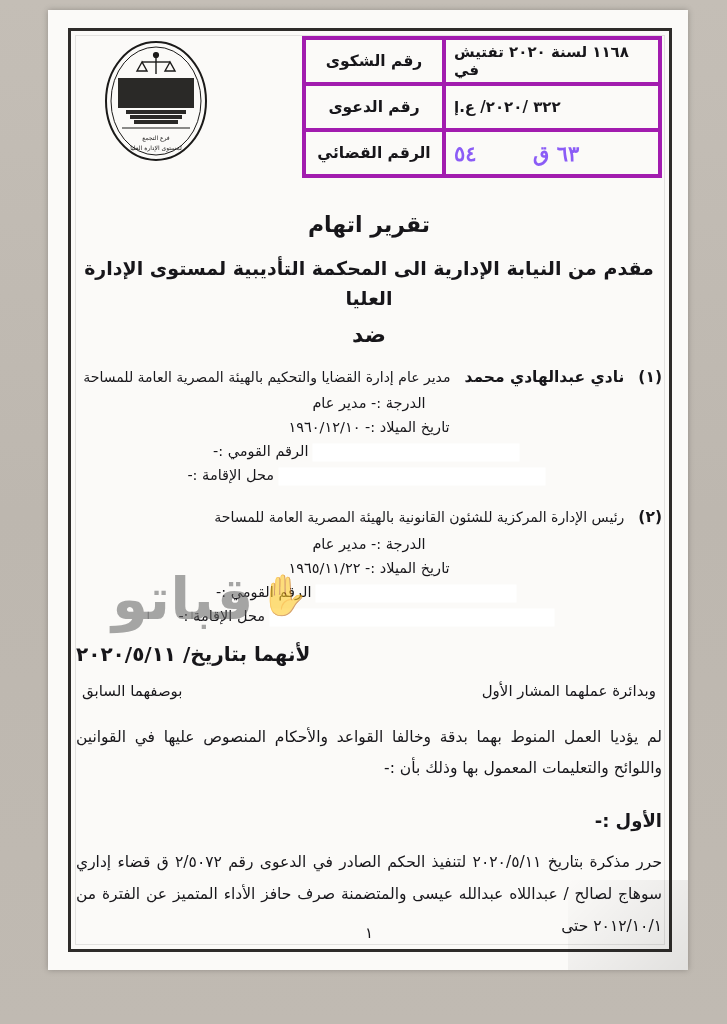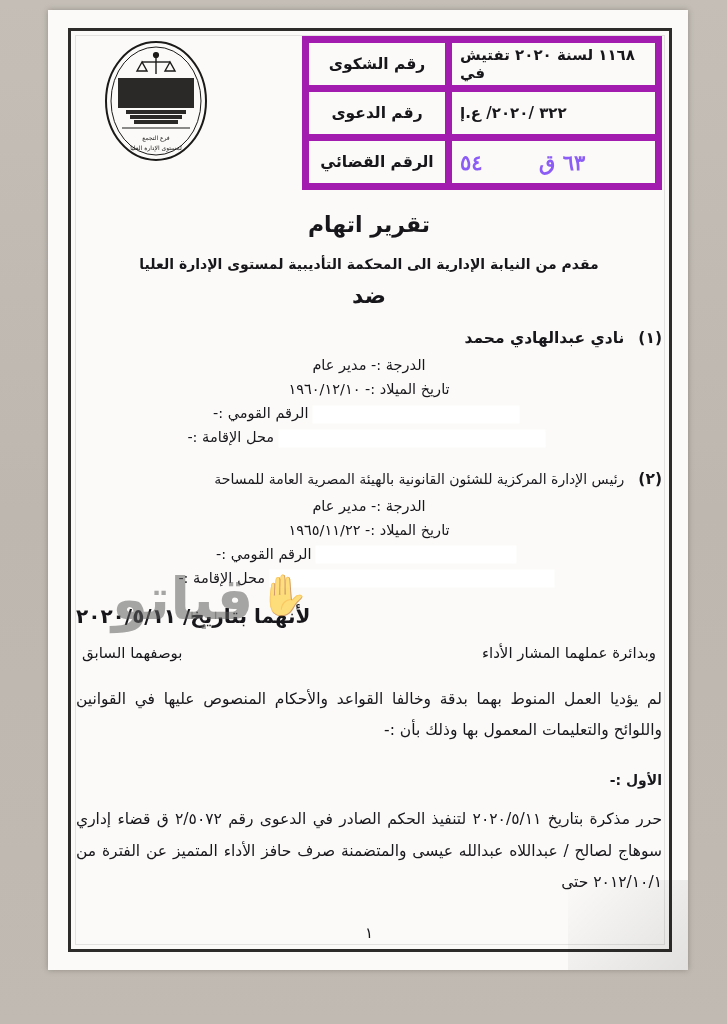--- a/index.html
+++ b/index.html
@@ -67,21 +67,21 @@
     height: 150px;
   }
 
   .ref-table {
     width: 360px;
     border-collapse: collapse;
     font-size: 15.5px;
     font-weight: bold;
   }
   .ref-table td {
-    border: 7px solid #a21caf;
+    border: 4px solid #a21caf;
     height: 38px;
     padding: 2px 8px;
     vertical-align: middle;
   }
   .ref-table td.label {
     width: 120px;
     text-align: center;
     white-space: nowrap;
   }
   .ref-table td.value {
@@ -111,21 +111,21 @@
   
   .title {
     text-align: center;
     font-size: 22px;
     font-weight: bold;
     margin-top: 26px;
     letter-spacing: 0.5px;
   }
   .subtitle {
     text-align: center;
-    font-size: 14px;
+    font-size: 19px;
     font-weight: bold;
     margin-top: 16px;
     line-height: 1.6;
   }
   .against {
     text-align: center;
     font-size: 22px;
     font-weight: bold;
     margin-top: 8px;
   }
@@ -187,21 +187,21 @@
   }
   .para {
     margin-top: 22px;
     font-size: 15.5px;
     line-height: 2.0;
     text-align: justify;
     text-align-last: right;
   }
   .section-head {
     margin-top: 26px;
-    font-size: 14px;
+    font-size: 18px;
     font-weight: bold;
     text-align: right;
   }
   .para2 {
     margin-top: 16px;
     font-size: 15.5px;
     line-height: 2.05;
     text-align: justify;
     text-align-last: right;
   }
@@ -310,20 +310,21 @@
       </div>
 
       <div class="title">تقرير اتهام</div>
       <div class="subtitle">مقدم من النيابة الإدارية الى المحكمة التأديبية لمستوى الإدارة العليا</div>
       <div class="against">ضد</div>
 
       <div class="accused">
         <div class="name-line">
           <span>(١)</span>
           <span>نادي عبدالهادي محمد</span>
+          <span class="role">مدير عام إدارة القضايا والتحكيم بالهيئة المصرية العامة للمساحة</span>
         </div>
         <div class="detail">
           <span class="dl">الدرجة :-</span>
           <span class="dl">مدير عام</span>
         </div>
         <div class="detail">
           <span class="dl">تاريخ الميلاد :-</span>
           <span class="dl">١٩٦٠/١٢/١٠</span>
         </div>
         <div class="detail redacted-row">
@@ -355,21 +356,21 @@
         </div>
         <div class="detail redacted-row">
           <span class="redact" style="width:284px"></span>
           <span class="dl">محل الإقامة :-</span>
         </div>
       </div>
 
       <div class="date-line">لأنهما بتاريخ/ ٢٠٢٠/٥/١١</div>
 
       <div class="three-col">
-        <span>وبدائرة عملهما المشار الأداء</span>
+        <span>وبدائرة عملهما المشار الأول</span>
         <span>بوصفهما السابق</span>
       </div>
 
       <div class="para">لم يؤديا العمل المنوط بهما بدقة وخالفا القواعد والأحكام المنصوص عليها في القوانين واللوائح والتعليمات المعمول بها وذلك بأن :-</div>
 
       <div class="section-head">الأول :-</div>
 
       <div class="para2">حرر مذكرة بتاريخ ٢٠٢٠/٥/١١ لتنفيذ الحكم الصادر في الدعوى رقم ٢/٥٠٧٢ ق قضاء إداري سوهاج لصالح / عبداللاه عبدالله عيسى والمتضمنة صرف حافز الأداء المتميز عن الفترة من ٢٠١٢/١٠/١ حتى</div>
 
       <div class="page-no">١</div>

